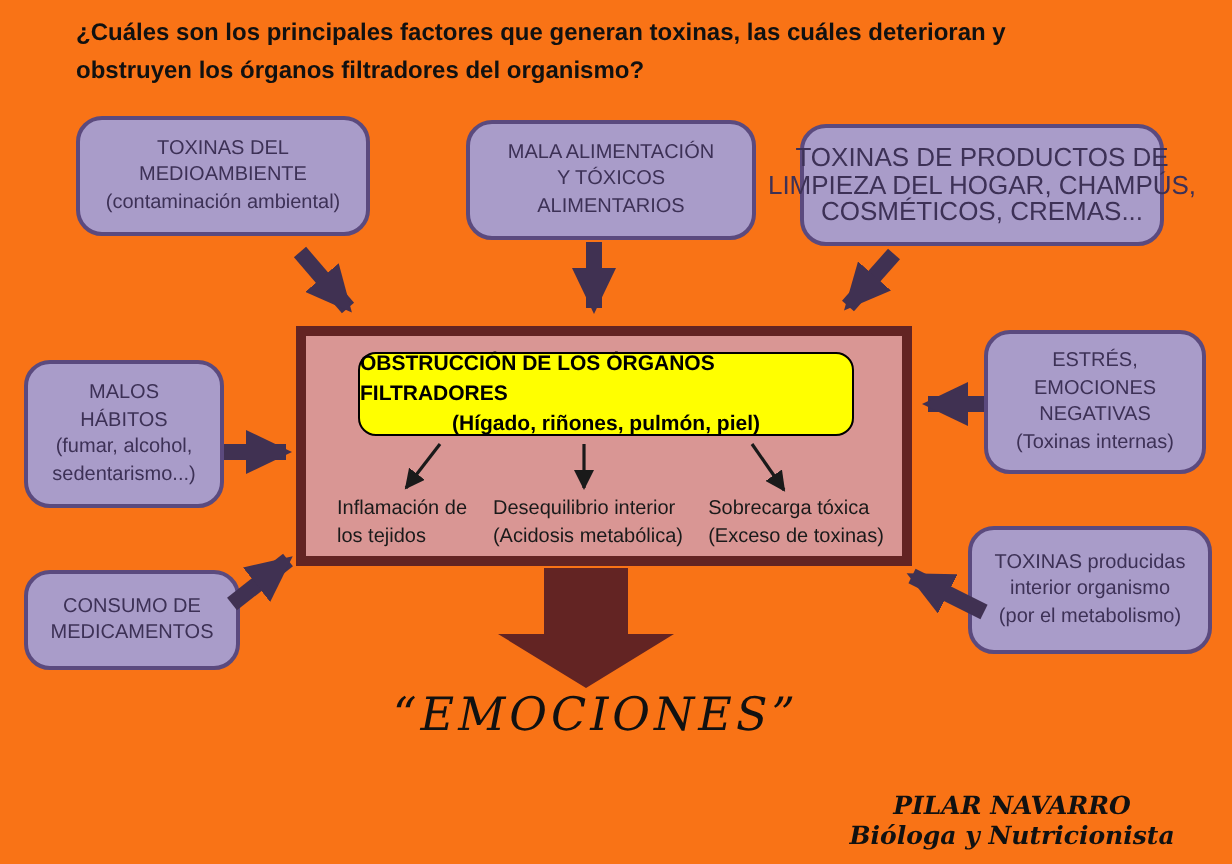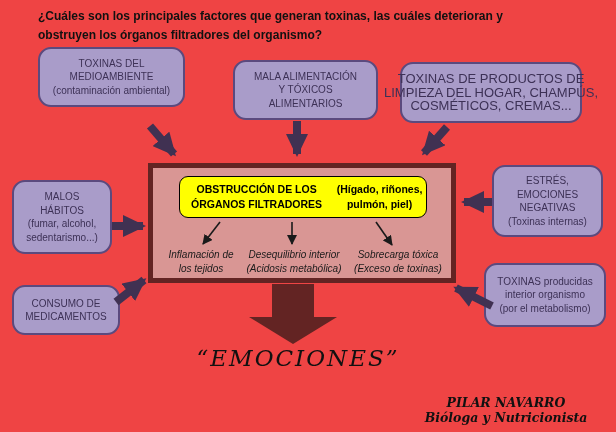--- a/index.html
+++ b/index.html
@@ -3,47 +3,47 @@
 <meta charset="utf-8">
 <style>
   :root {
     --purple-fill:#a99cc9; --purple-border:#5b4a7e; --purple-text:#3d3156;
     --arrow-purple:#403152; --central-fill:#d99694; --central-border:#632423;
     --yellow-fill:#ffff00; --maroon:#632423;
   }
   * { margin:0; padding:0; box-sizing:border-box; }
   body { background:#888; font-family:"Liberation Sans", sans-serif; }
   .canvas {
-    position:relative; width:616px; height:432px; background:#ef4444;
+    position:relative; width:616px; height:432px; background:#f97316;
     overflow:hidden; margin:0 auto;
   }
   .title {
     position:absolute; left:38px; top:7px; width:555px;
     font-size:12px; font-weight:bold; color:#111; line-height:19px;
   }
   .pbox {
     position:absolute; background:var(--purple-fill);
     border:2px solid var(--purple-border); border-radius:13px;
     display:flex; flex-direction:column; align-items:center; justify-content:center;
     text-align:center; color:var(--purple-text); font-size:10px; line-height:13.5px;
   }
   .pbox .ln { display:block; white-space:nowrap; }
   .central {
     position:absolute; left:148px; top:163px; width:308px; height:120px;
     background:var(--central-fill); border:5px solid var(--central-border);
   }
   .ybox {
     position:absolute; left:179px; top:176px; width:248px; height:42px;
     background:var(--yellow-fill); border:1.5px solid #000; border-radius:9px;
-    display:flex; flex-direction:row; align-items:center; justify-content:center;
-    text-align:center; font-weight:bold; color:#000; font-size:10.5px; line-height:15px;
+    display:flex; flex-direction:column; align-items:center; justify-content:center;
+    font-weight:bold; color:#000; font-size:10.5px; line-height:15px;
   }
   .conseq {
     position:absolute; top:248px; transform:translateX(-50%);
-    text-align:center; color:#1a1a1a; font-size:10px; line-height:13.5px;font-style:italic;
+    text-align:left; color:#1a1a1a; font-size:10px; line-height:13.5px;
   }
   .conseq .ln { display:block; white-space:nowrap; }
   .arrows { position:absolute; left:0; top:0; pointer-events:none; }
   .shaft-purple { stroke:var(--arrow-purple); stroke-width:8; fill:none; }
   .shaft-black { stroke:#1a1a1a; stroke-width:1.6; fill:none; }
   .head-purple { fill:var(--arrow-purple); }
   .head-black { fill:#1a1a1a; }
   .big-arrow { fill:var(--maroon); }
   .disease {
     position:absolute; left:298px; top:345px; transform:translateX(-50%);
@@ -59,21 +59,21 @@
 </head>
 <body>
 
 <div class="canvas">
 
   <div class="title">
     <div>¿Cuáles son los principales factores que generan toxinas, las cuáles deterioran y</div>
     <div>obstruyen los órganos filtradores del organismo?</div>
   </div>
 
-  <div class="pbox" style="left:38px; top:47px; width:147px; height:60px;">
+  <div class="pbox" style="left:38px; top:58px; width:147px; height:60px;">
     <span class="ln">TOXINAS DEL</span>
     <span class="ln">MEDIOAMBIENTE</span>
     <span class="ln">(contaminación ambiental)</span>
   </div>
 
   <div class="pbox" style="left:233px; top:60px; width:145px; height:60px;">
     <span class="ln">MALA ALIMENTACIÓN</span>
     <span class="ln">Y TÓXICOS</span>
     <span class="ln">ALIMENTARIOS</span>
   </div>

